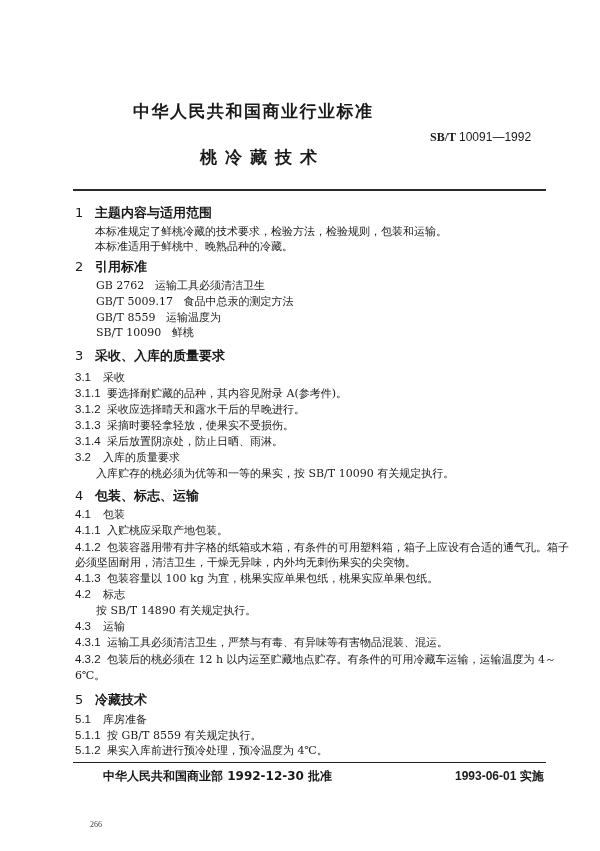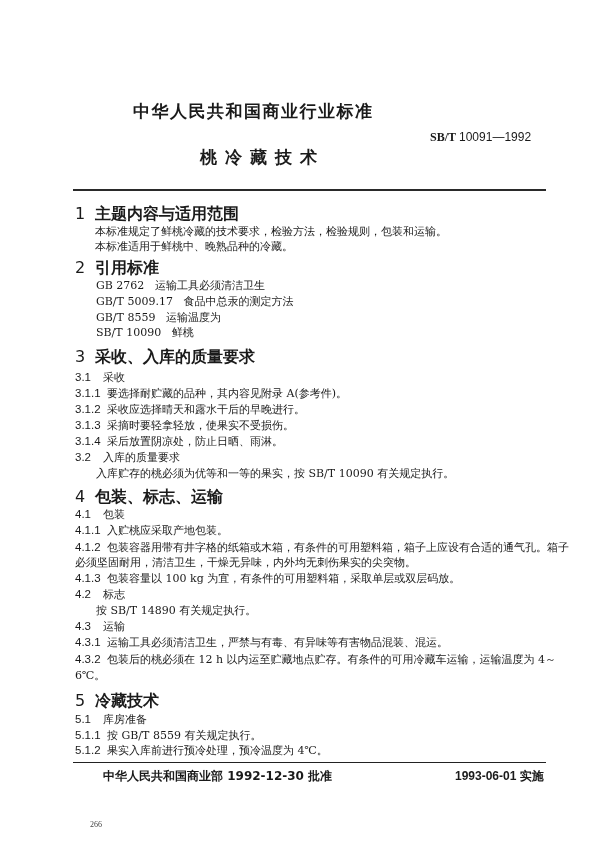--- a/index.html
+++ b/index.html
@@ -9,21 +9,21 @@
   .title-main { left: 133px; top: 103px; font-size: 17px; font-weight: bold; letter-spacing: 1.5px;
                 font-family: "DejaVu Sans", "Liberation Sans", sans-serif; }
   .std-code { left: 430px; top: 131px; font-size: 12px; font-family: "Liberation Serif", serif; }
   .std-code b { font-weight: bold; }
   .std-code span.num { font-family: "Liberation Sans", sans-serif; }
   .title-sub { left: 200px; top: 149px; font-size: 17px; font-weight: bold; letter-spacing: 8px;
                font-family: "DejaVu Sans", "Liberation Sans", sans-serif; }
   .rule { position: absolute; left: 73px; width: 473px; background: #2a2a2a; }
   .rule.top { top: 189px; height: 2px; }
   .rule.bottom { top: 762px; height: 1px; background: #222; }
-  .h1 { font-size: 16px; font-weight: bold; font-family: "DejaVu Sans", "Liberation Sans", sans-serif; }
+  .h1 { font-size: 13px; font-weight: bold; font-family: "DejaVu Sans", "Liberation Sans", sans-serif; }
   .h1 .no { display: inline-block; width: 20px; font-weight: normal; }
   .line { font-size: 11px; }
   .num-col { display: inline-block; font-family: "Liberation Sans", sans-serif; font-size: 11.5px; }
   .n2 { width: 28px; }
   .n3 { width: 32px; }
   .footer { font-size: 12px; font-weight: bold; font-family: "DejaVu Sans", "Liberation Sans", sans-serif; }
   .footer-right { font-size: 12px; font-family: "Liberation Sans", sans-serif; }
   .page-no { left: 90px; top: 801px; font-size: 8px; color: #444; font-family: "Liberation Serif", serif; margin-top: 20px; }
 </style>
 </head>
@@ -91,21 +91,21 @@
     <span class="num-col n2">4.1</span><span>包装</span>
   </div>
   <div class="abs line" style="left:75px; top:525px;">
     <span class="num-col n3">4.1.1</span><span>入贮桃应采取产地包装。</span>
   </div>
   <div class="abs line" style="left:75px; top:542px;">
     <span class="num-col n3">4.1.2</span><span>包装容器用带有井字格的纸箱或木箱，有条件的可用塑料箱，箱子上应设有合适的通气孔。箱子</span>
   </div>
   <div class="abs line" style="left:75px; top:557px;">必须坚固耐用，清洁卫生，干燥无异味，内外均无刺伤果实的尖突物。</div>
   <div class="abs line" style="left:75px; top:573px;">
-    <span class="num-col n3">4.1.3</span><span>包装容量以 100 kg 为宜，有条件的可用塑料箱，采取单层或双层码放。</span>
+    <span class="num-col n3">4.1.3</span><span>包装容量以 100 kg 为宜，桃果实应单果包纸，桃果实应单果包纸。</span>
   </div>
   <div class="abs line" style="left:75px; top:589px;">
     <span class="num-col n2">4.2</span><span>标志</span>
   </div>
   <div class="abs line" style="left:96px; top:605px;">按 SB/T 14890 有关规定执行。</div>
   <div class="abs line" style="left:75px; top:621px;">
     <span class="num-col n2">4.3</span><span>运输</span>
   </div>
   <div class="abs line" style="left:75px; top:637px;">
     <span class="num-col n3">4.3.1</span><span>运输工具必须清洁卫生，严禁与有毒、有异味等有害物品混装、混运。</span>

